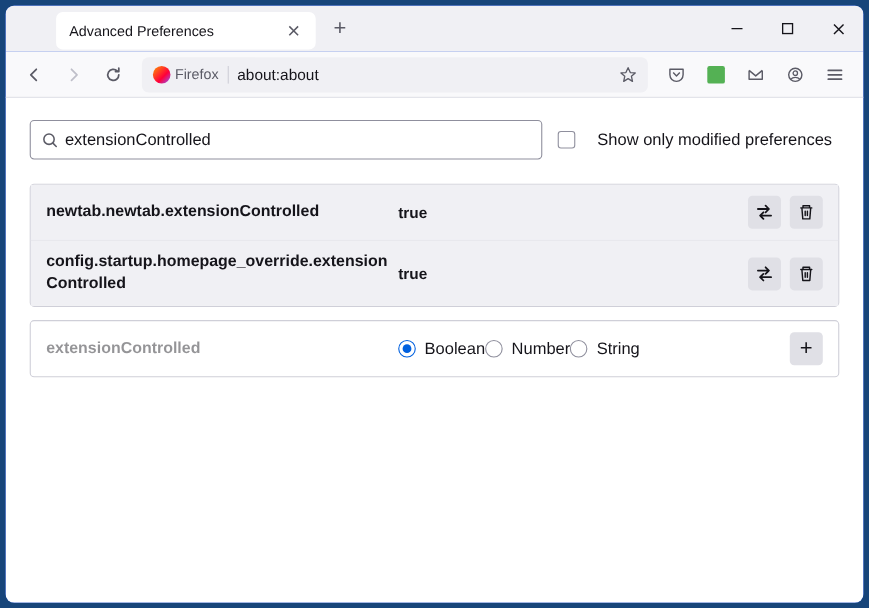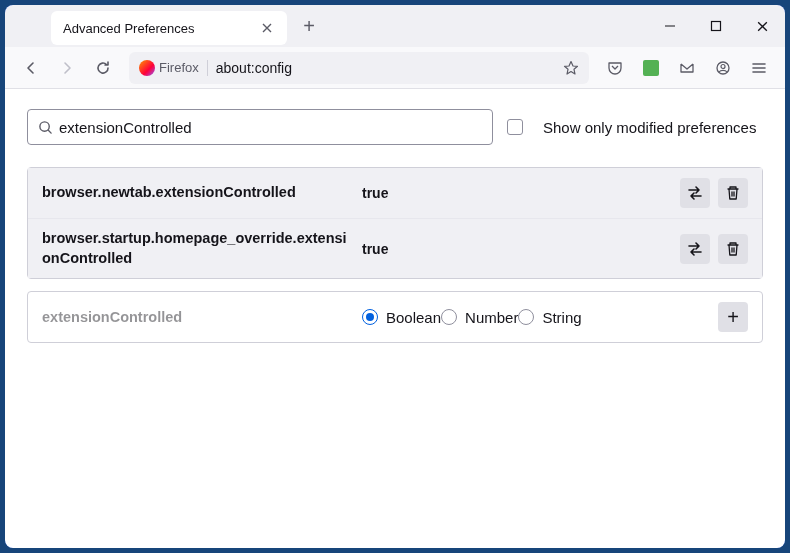--- a/index.html
+++ b/index.html
@@ -95,21 +95,21 @@
     <div class="nav-btn">
       <svg width="16" height="16" viewBox="0 0 16 16">
           <path d="M13 8 A5 5 0 1 1 11.5 4.5 M13 2 L13 5 L10 5" stroke="#5b5b66" stroke-width="1.6" fill="none" stroke-linecap="round" stroke-linejoin="round"></path>
         </svg>
     </div>
     <div class="urlbar">
       <div class="urlbar-identity">
         <div class="ff-logo"></div>
         <span>Firefox</span>
       </div>
-      <span class="urlbar-text">about:config</span>
+      <span class="urlbar-text">about:about</span>
       <span class="urlbar-star">
         <svg width="16" height="16" viewBox="0 0 16 16">
             <path d="M8 1.5 L10 6 L14.5 6.3 L11 9.3 L12 14 L8 11.5 L4 14 L5 9.3 L1.5 6.3 L6 6 Z" stroke="#5b5b66" stroke-width="1.2" fill="none" stroke-linejoin="round"></path>
           </svg>
       </span>
     </div>
     <div class="toolbar-icon">
       <svg width="16" height="16" viewBox="0 0 16 16">
           <path d="M2 3 L14 3 L14 8 A6 6 0 0 1 2 8 Z M5 6 L8 9 L11 6" stroke="#5b5b66" stroke-width="1.3" fill="none" stroke-linejoin="round"></path>
         </svg>
@@ -149,37 +149,37 @@
         <input class="search-input" value="extensionControlled" style="">
       </div>
       <label class="checkbox-row">
         <span class="checkbox"></span>
         <span>Show only modified preferences</span>
       </label>
     </div>
 
     <div class="pref-table">
       <div class="pref-row">
-        <div class="pref-name">browser.newtab.extensionControlled</div>
+        <div class="pref-name">newtab.newtab.extensionControlled</div>
         <div class="pref-value">true</div>
         <div class="pref-actions">
           <div class="action-btn">
             <svg width="18" height="18" viewBox="0 0 18 18">
                 <path d="M3 6 L13 6 M13 6 L10 3 M13 6 L10 9 M15 12 L5 12 M5 12 L8 9 M5 12 L8 15" stroke="#15141a" stroke-width="1.6" fill="none" stroke-linecap="round" stroke-linejoin="round"></path>
               </svg>
           </div>
           <div class="action-btn">
             <svg width="16" height="16" viewBox="0 0 16 16">
                 <path d="M3 4 L13 4 M5 4 L5 2 L11 2 L11 4 M4 4 L4.8 14 L11.2 14 L12 4 M7 7 L7 11 M9 7 L9 11" stroke="#15141a" stroke-width="1.3" fill="none" stroke-linecap="round" stroke-linejoin="round"></path>
               </svg>
           </div>
         </div>
       </div>
       <div class="pref-row">
-        <div class="pref-name">browser.startup.homepage_override.extensionControlled</div>
+        <div class="pref-name">config.startup.homepage_override.extensionControlled</div>
         <div class="pref-value">true</div>
         <div class="pref-actions">
           <div class="action-btn">
             <svg width="18" height="18" viewBox="0 0 18 18">
                 <path d="M3 6 L13 6 M13 6 L10 3 M13 6 L10 9 M15 12 L5 12 M5 12 L8 9 M5 12 L8 15" stroke="#15141a" stroke-width="1.6" fill="none" stroke-linecap="round" stroke-linejoin="round"></path>
               </svg>
           </div>
           <div class="action-btn">
             <svg width="16" height="16" viewBox="0 0 16 16">
                 <path d="M3 4 L13 4 M5 4 L5 2 L11 2 L11 4 M4 4 L4.8 14 L11.2 14 L12 4 M7 7 L7 11 M9 7 L9 11" stroke="#15141a" stroke-width="1.3" fill="none" stroke-linecap="round" stroke-linejoin="round"></path>

